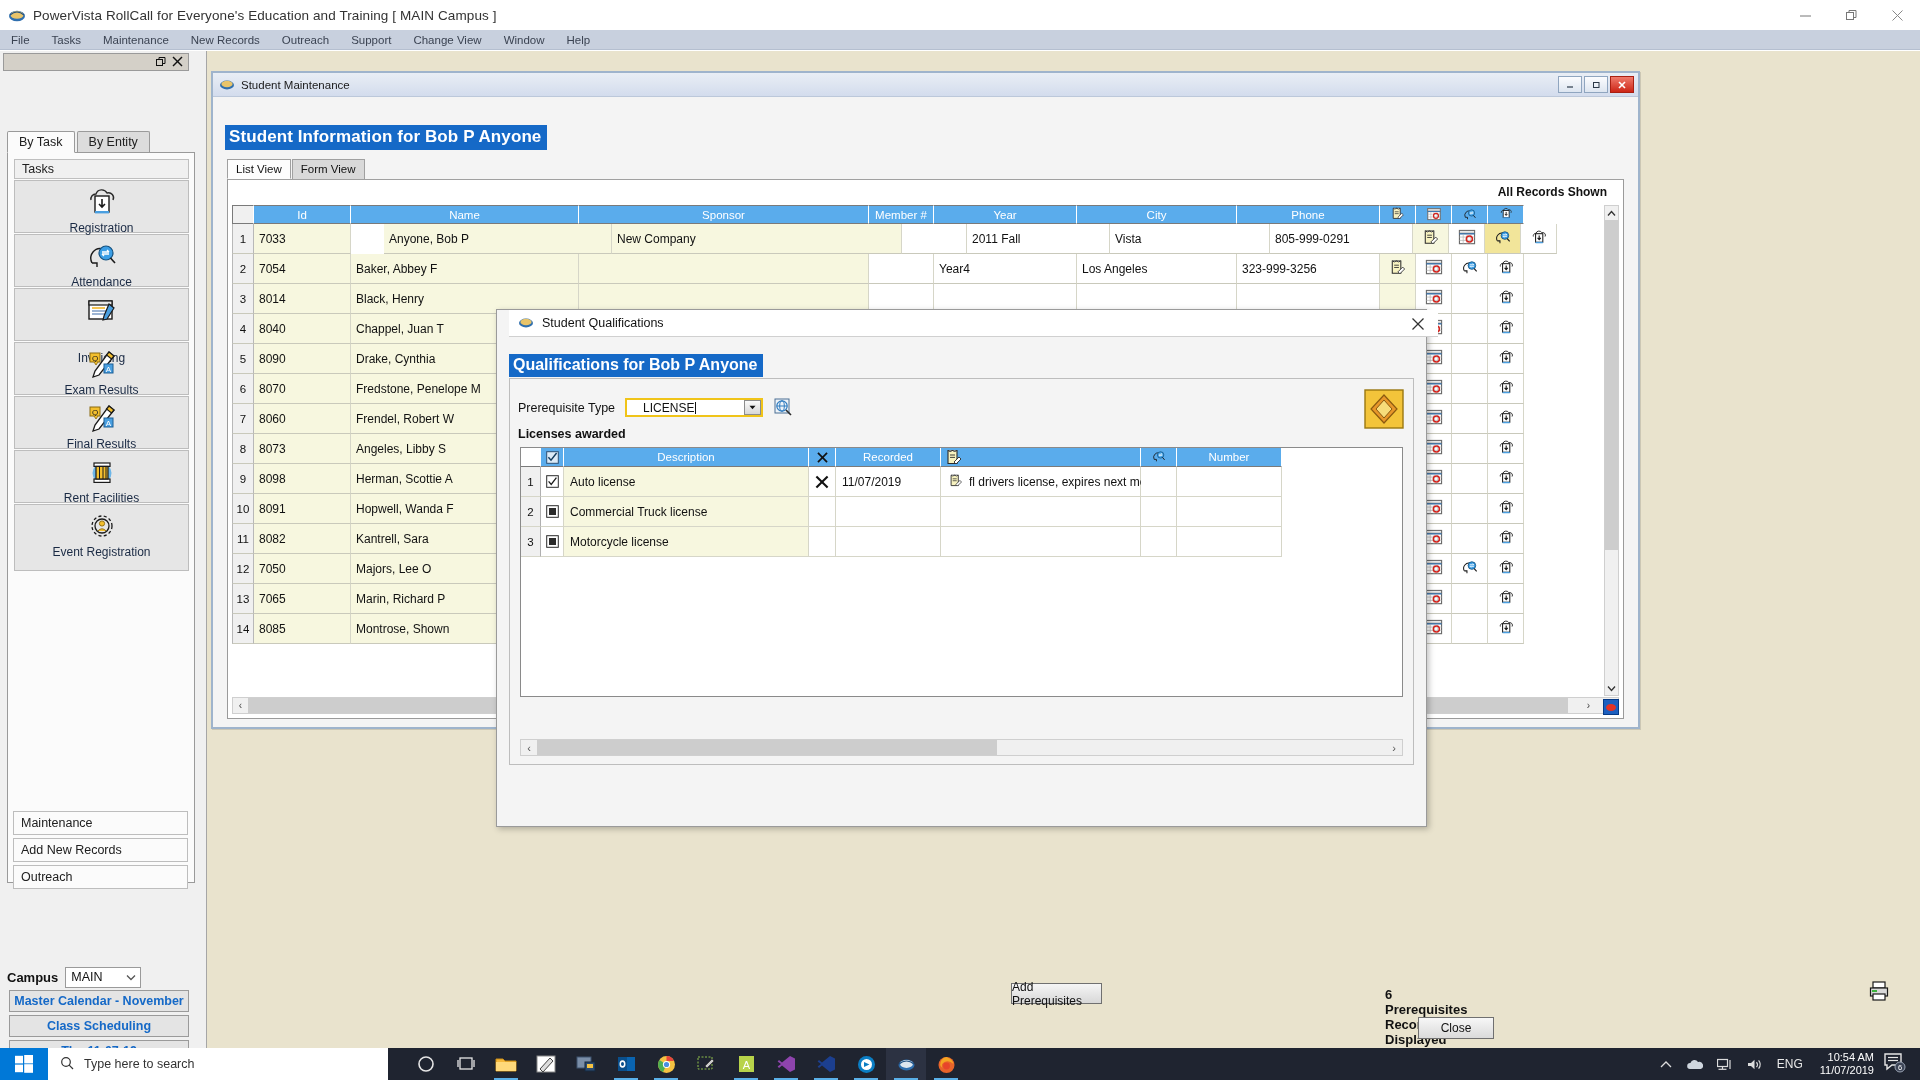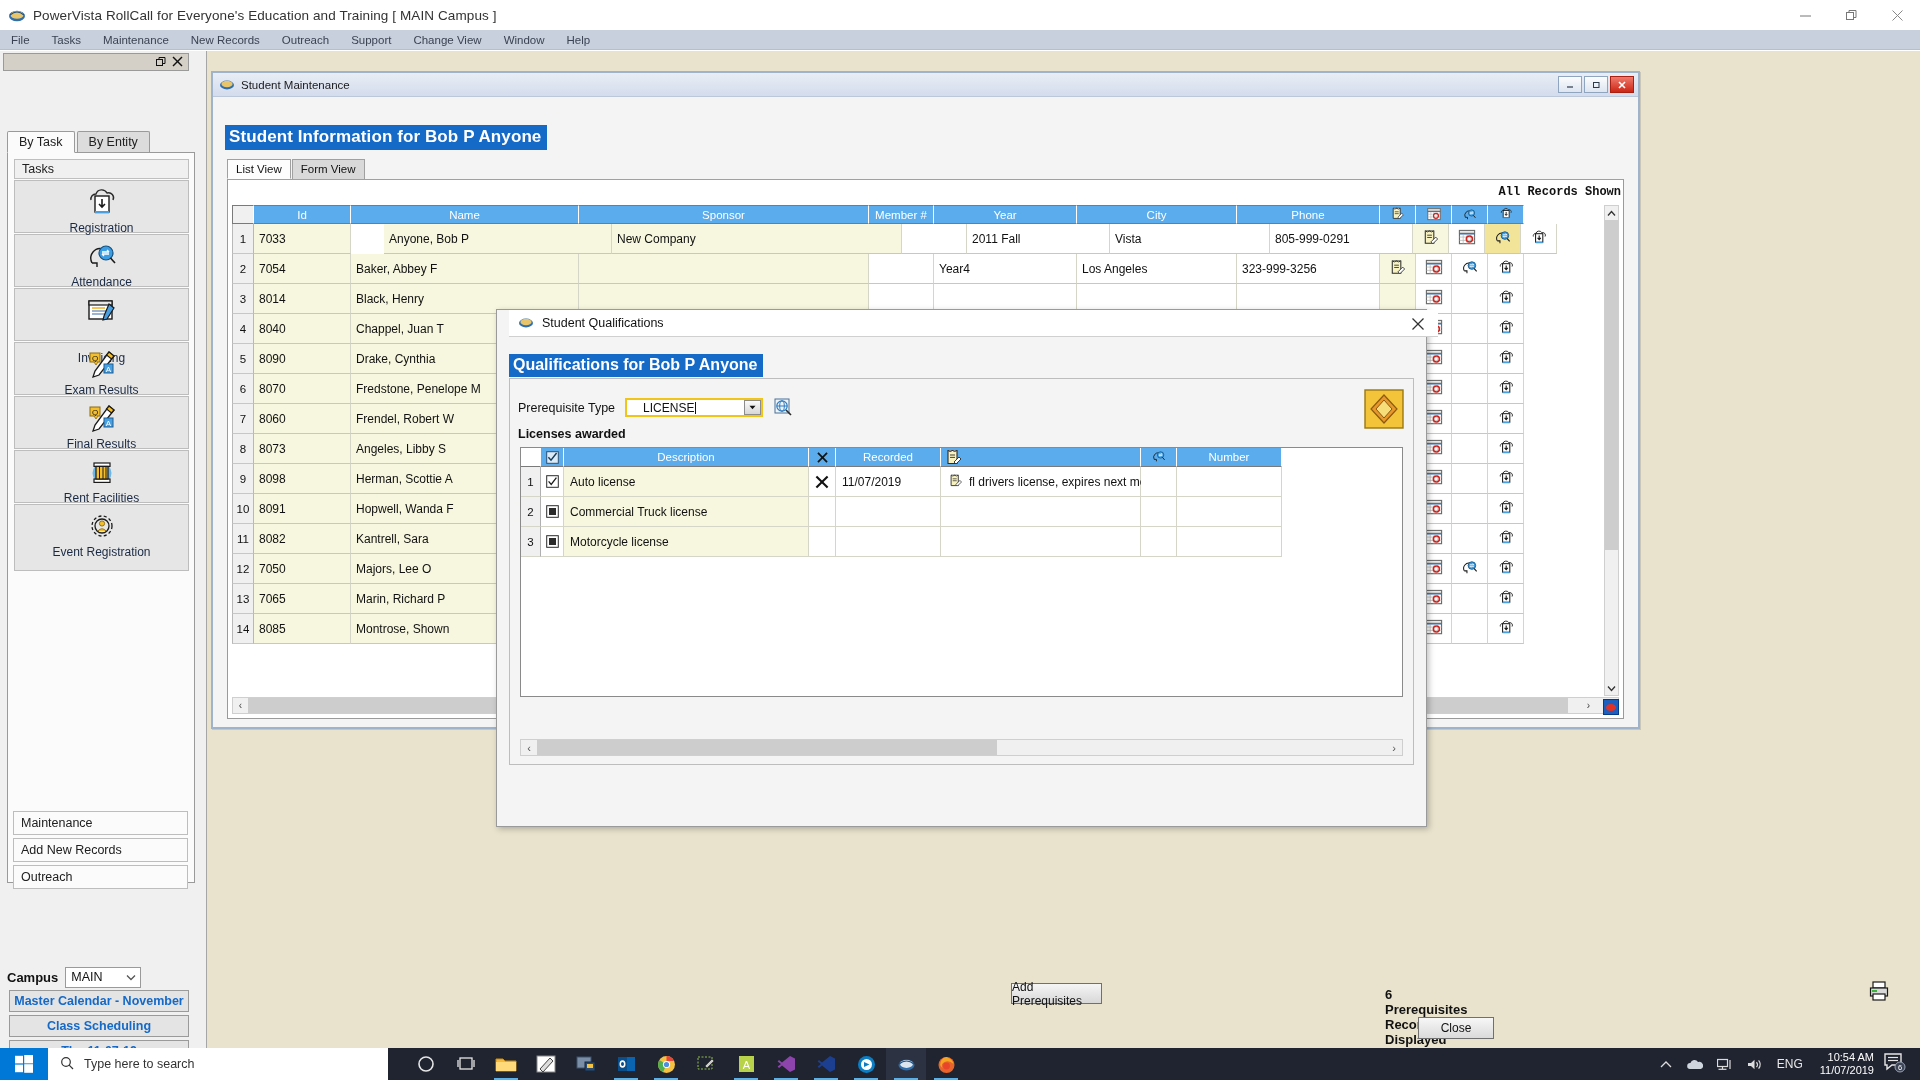--- a/index.html
+++ b/index.html
@@ -162,21 +162,21 @@
     border:1px solid #a0a0a0; background:#f2f2f2; margin-right:1px; border-bottom:none;
   }
   .vtab.active { background:#fdfdfd; position:relative; z-index:3; border-bottom:1px solid #fdfdfd; }
   .vtab.alt { background:#d9d9d9; }
 
   #gridpane {
     position:absolute; left:14px; top:82px; right:14px; height:540px;
     background:#ffffff; border:1px solid #9a9a9a; border-top:1px solid #a0a0a0;
   }
   #allrecords {
-    position:absolute; right:2px; top:5px; font-size:12px; font-weight:bold; color:#111;font-family:Liberation Mono, monospace;
+    position:absolute; right:16px; top:5px; font-size:12px; font-weight:bold; color:#111;
   }
 
   
   #maingrid { position:absolute; left:4px; top:25px; right:4px; bottom:4px; overflow:hidden; }
   .grid-head { display:flex; height:19px; }
   .gh {
     background:#5aacec; color:#ffffff; font-size:11.5px;
     display:flex; align-items:center; justify-content:center;
     border-right:1px solid #ffffff; border-bottom:1px solid #7a7a7a;
     border-top:1px solid #7a7a7a;

